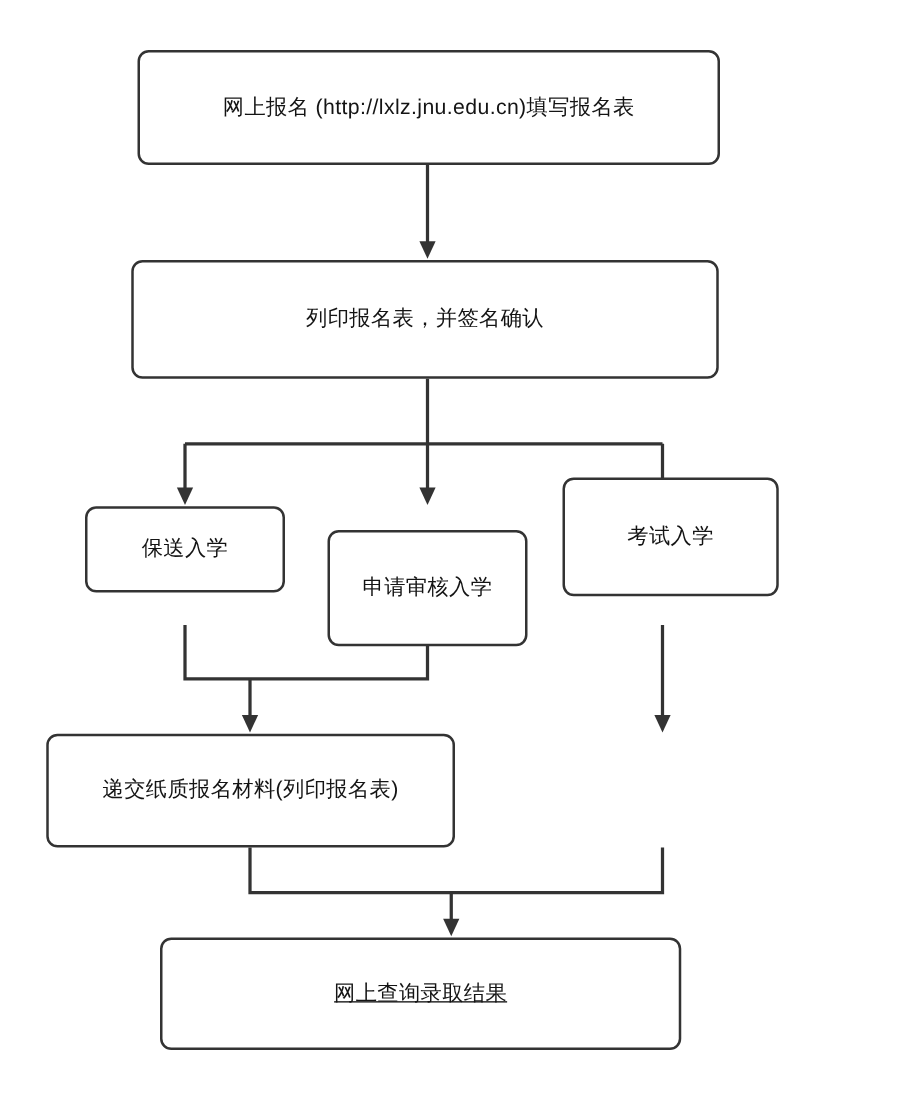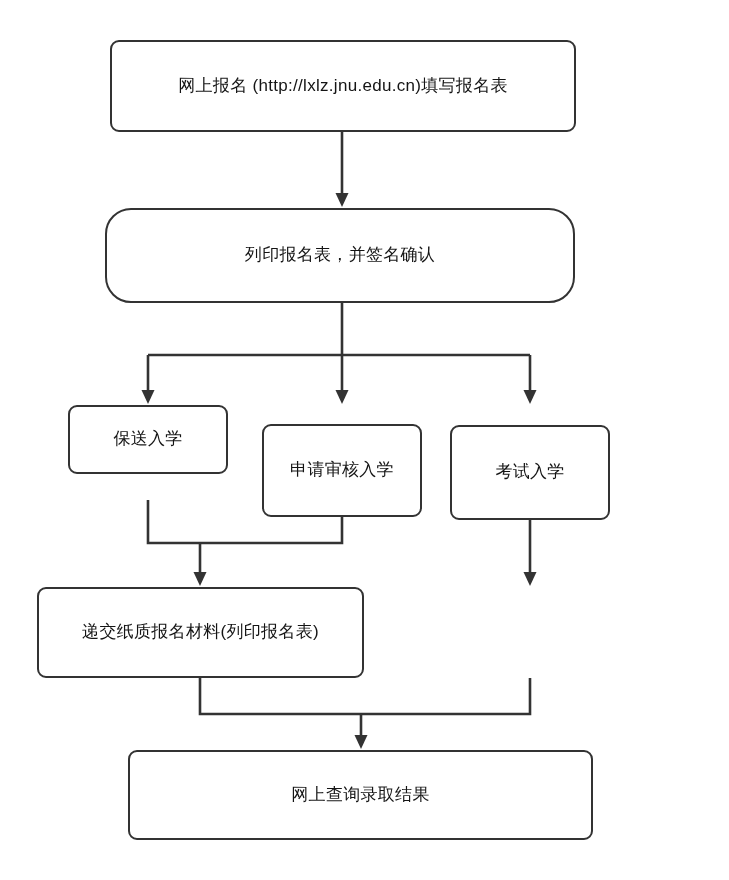--- a/index.html
+++ b/index.html
@@ -44,27 +44,27 @@
     z-index:1;
   }
   .node .label{
     font-size:17px;
     line-height:1.35;
     color:var(--color-text);
     letter-spacing:0.3px;
   }
   
   .n-online{left:110px;top:40px;width:466px;height:92px;}
-  .n-print{left:105px;top:208px;width:470px;height:95px;border-radius:26px;}
+  .n-print{left:105px;top:208px;width:470px;height:95px;}
   .n-recommended{left:68px;top:405px;width:160px;height:69px;}
   .n-review{left:262px;top:424px;width:160px;height:93px;}
-  .n-exam{left:450px;top:425px;width:160px;height:95px;}
+  .n-exam{left:450px;top:382px;width:173px;height:95px;}
   .n-materials{left:37px;top:587px;width:327px;height:91px;}
   .n-onsite{left:374px;top:587px;width:312px;height:91px;}
-  .n-results{left:128px;top:750px;width:465px;height:90px;}
+  .n-results{left:128px;top:750px;width:417px;height:90px;text-decoration:underline;}
 </style>
 </head>
 <body>
 
 <div class="canvas">
 
   <svg class="connectors" viewBox="0 0 729 880" xmlns="http://www.w3.org/2000/svg" aria-hidden="true">
 
     <g>
       <line x1="342" y1="132" x2="342" y2="194"></line>

